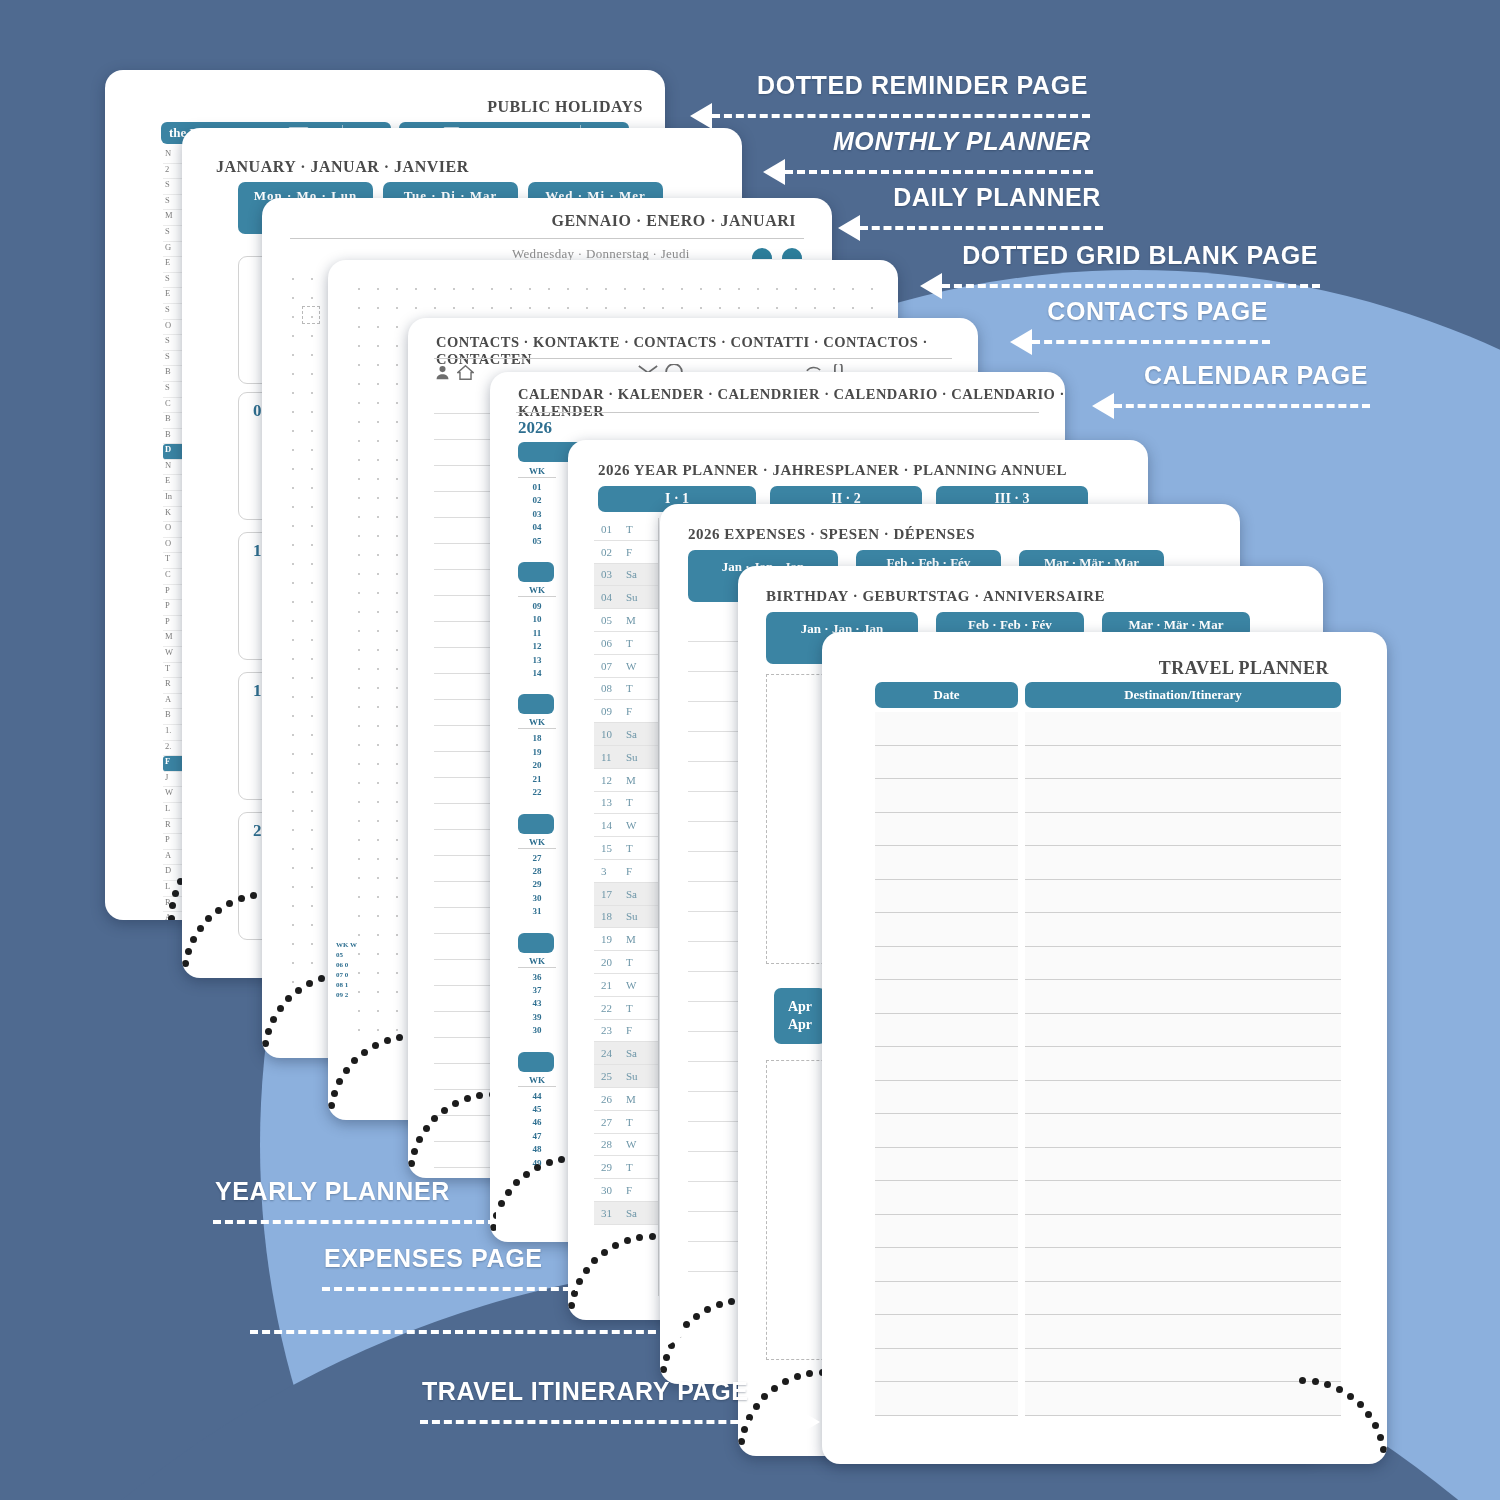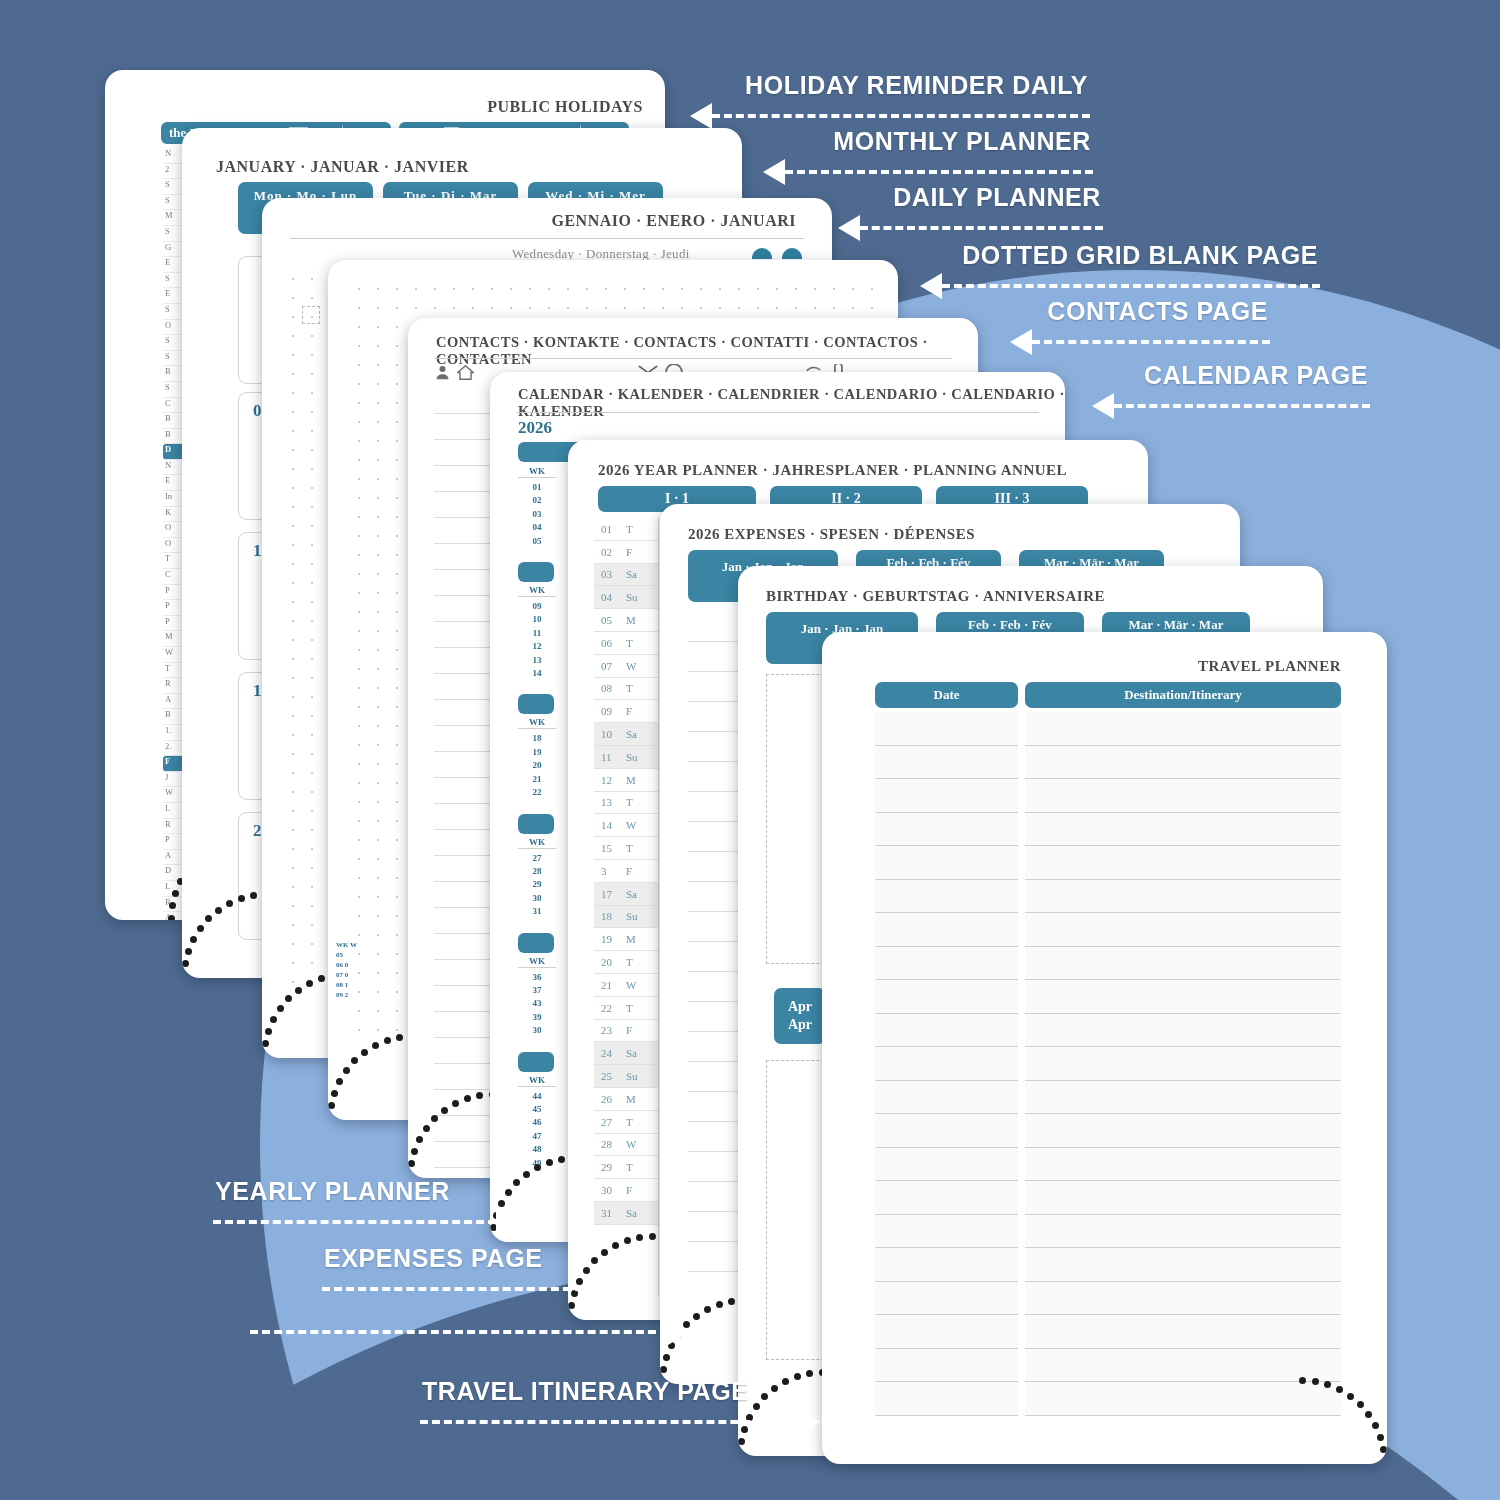--- a/index.html
+++ b/index.html
@@ -2822,21 +2822,21 @@
         <i style="left: 30.8016px; top: 20.6606px;"></i>
         <i style="left: 41.7728px; top: 13.9375px;"></i>
         <i style="left: 53.6606px; top: 9.01337px;"></i>
         <i style="left: 66.1724px; top: 6.00956px;"></i>
         <i style="left: 79px; top: 5px;"></i>
       </div>
   </div>
 
   <div class="sheet" style="left:822px; top:632px; width:565px; height:832px;">
     <div class="sheet-inner">
-      <div class="hdr-title" style="position:absolute; right:46px; top:26px; font-size:15px;">TRAVEL PLANNER</div>
+      <div class="hdr-title" style="position:absolute; right:58px; top:26px; font-size:18px;">TRAVEL PLANNER</div>
 
       <div style="position:absolute; left:53px; top:50px; right:46px; display:flex; gap:7px;">
         <div class="tab" style="width:143px;height:26px;font-size:13px;">Date</div>
         <div class="tab" style="flex:1;height:26px;font-size:13px;">Destination/Itinerary</div>
       </div>
 
       <div class="tp-rows" style="left:53px; top:80px; right:46px;" id="tpRows">
           <div class="r">
             <div class="c1"></div>
             <div class="c2"></div>
@@ -2932,28 +2932,28 @@
         <i style="left: 21.0172px; top: 29.0172px;"></i>
         <i style="left: 30.8016px; top: 20.6606px;"></i>
         <i style="left: 41.7728px; top: 13.9375px;"></i>
         <i style="left: 53.6606px; top: 9.01337px;"></i>
         <i style="left: 66.1724px; top: 6.00956px;"></i>
         <i style="left: 79px; top: 5px;"></i>
       </div>
   </div>
 
   <div class="callout right" style="left:690px; top:72px; width:400px;">
-    <div class="callout-label">HOLIDAY REMINDER DAILY</div>
+    <div class="callout-label">DOTTED REMINDER PAGE</div>
     <div class="callout-line">
       <div class="arrow-l"></div>
       <div class="dash"></div>
     </div>
   </div>
 
-  <div class="callout right" style="left:763px; top:128px; width:330px;">
+  <div class="callout right" style="left:763px; top:128px; width:330px;font-style:italic;">
     <div class="callout-label">MONTHLY PLANNER</div>
     <div class="callout-line">
       <div class="arrow-l"></div>
       <div class="dash"></div>
     </div>
   </div>
 
   <div class="callout right" style="left:838px; top:184px; width:265px;">
     <div class="callout-label">DAILY PLANNER</div>
     <div class="callout-line">

